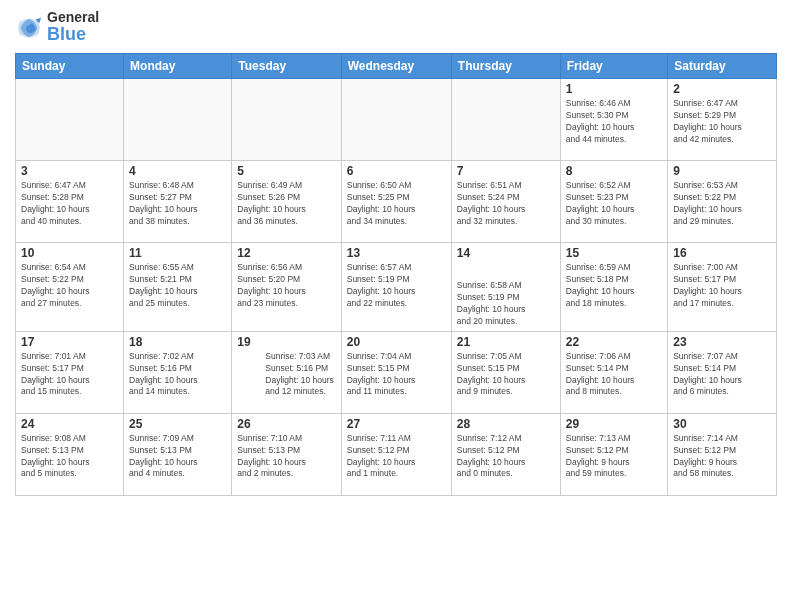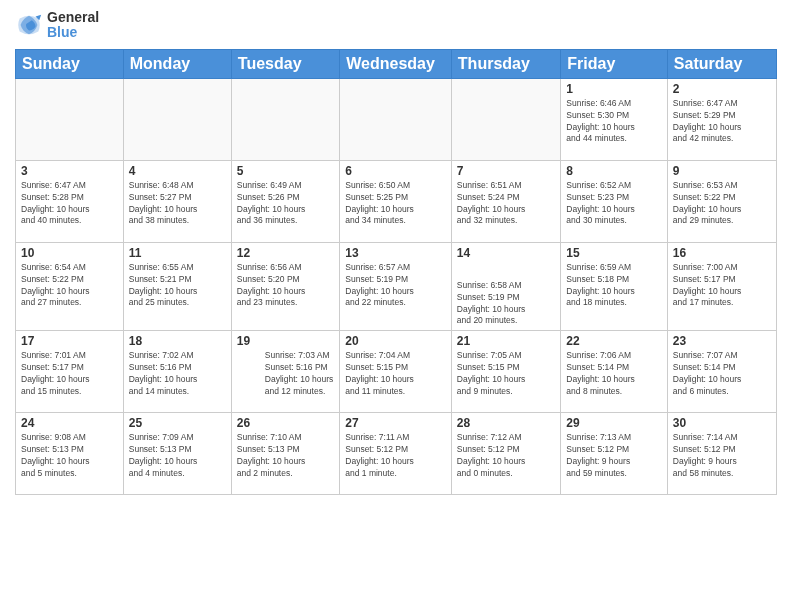--- a/index.html
+++ b/index.html
@@ -30,21 +30,21 @@
       display: flex;
       flex-direction: column;
       line-height: 1.1;
     }
     .logo-general {
       font-size: 14px;
       font-weight: bold;
       color: #333;
     }
     .logo-blue {
-      font-size: 14px;
+      font-size: 18px;
       font-weight: bold;
       color: #4a90d9;
     }
     .logo-icon {
       width: 28px;
       height: 28px;
     }
     .title-section {
       text-align: right;
     }
@@ -61,21 +61,21 @@
     .calendar {
       width: 100%;
       border-collapse: collapse;
       font-size: 9.5px;
     }
     .calendar th {
       background: #4a90d9;
       color: #fff;
       text-align: left;
       padding: 5px 6px;
-      font-size: 16px;
+      font-size: 12px;
       font-weight: bold;
       border: 1px solid #3a80c9;
     }
     .calendar td {
       vertical-align: top;
       border: 1px solid #ccc;
       padding: 3px 5px;
       width: 113px;
       height: 82px;
       background: #fff;

